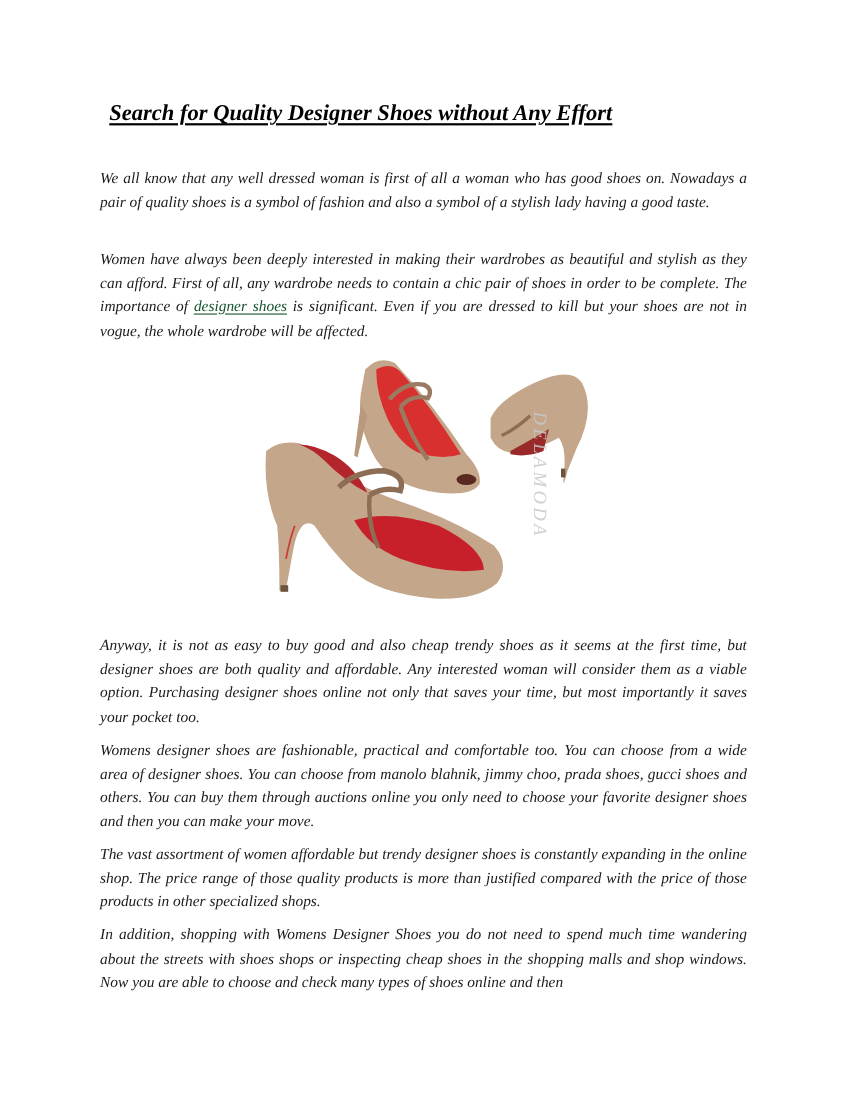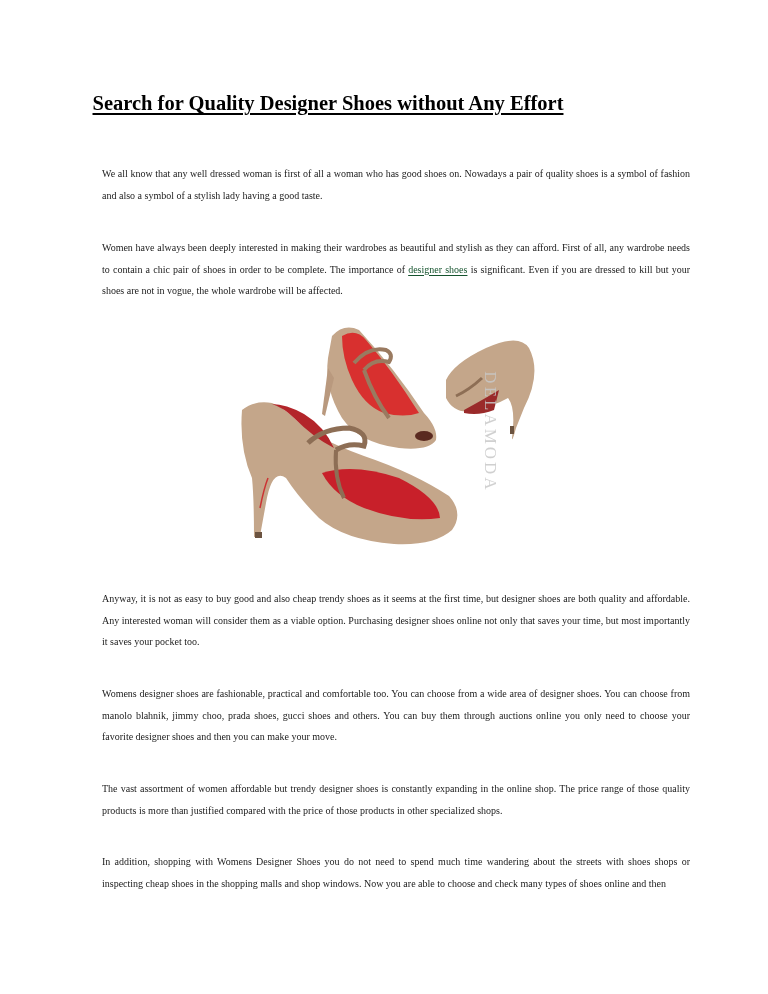--- a/index.html
+++ b/index.html
@@ -1,31 +1,32 @@
 <!DOCTYPE html>
 <html><head>
 <meta charset="utf-8">
 <style>
   html, body { margin: 0; padding: 0; background: #ffffff; }
   body { width: 768px; height: 994px; overflow: hidden; position: relative; }
   .page {
     position: absolute; left: 0; top: 0; width: 656px; height: 994px;
     background: #fff; color: #111;
     font-family: "Liberation Serif", "DejaVu Serif", serif;
+    font-style: italic;
   }
   .title {
     position: absolute; left: 0; right: 0; top: 92px;
     text-align: center; font-weight: bold; font-size: 20.5px;
     text-decoration: underline; text-decoration-thickness: 1.5px; text-underline-offset: 3px;
     color: #000; letter-spacing: 0px;
   }
   .para {
     position: absolute; left: 90px; width: 588px;
-    font-size: 10px; line-height: 21.5px; text-align: justify;
-    color: #1a1a1a; margin: 12px;
+    font-size: 14px; line-height: 21.5px; text-align: justify;
+    color: #1a1a1a; margin: 1px;
   }
   .link { color: #14532d; text-decoration: underline; text-underline-offset: 2px; }
   .figure { position: absolute; left: 224px; top: 318px; width: 320px; height: 240px; }
   .brand {
     position: absolute; left: 475px; top: 362px; width: 30px; height: 140px;
   }
   .brand-text {
     position: absolute; left: 50%; top: 50%;
     transform: translate(-50%, -50%) rotate(90deg);
     font-family: "Liberation Serif", serif; font-size: 17px; letter-spacing: 3px;

